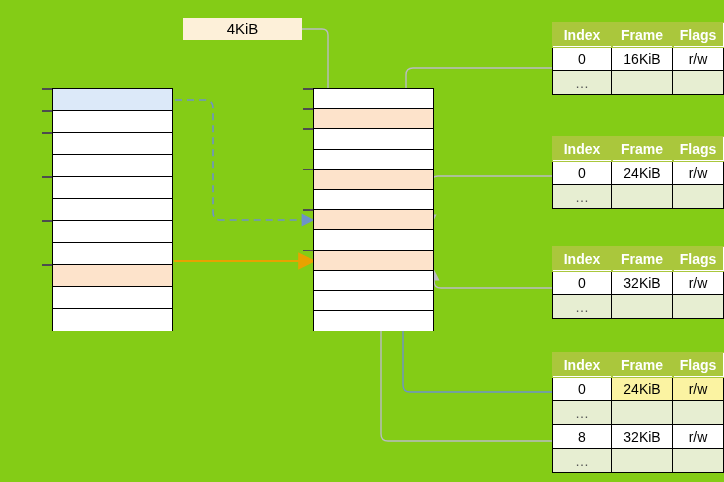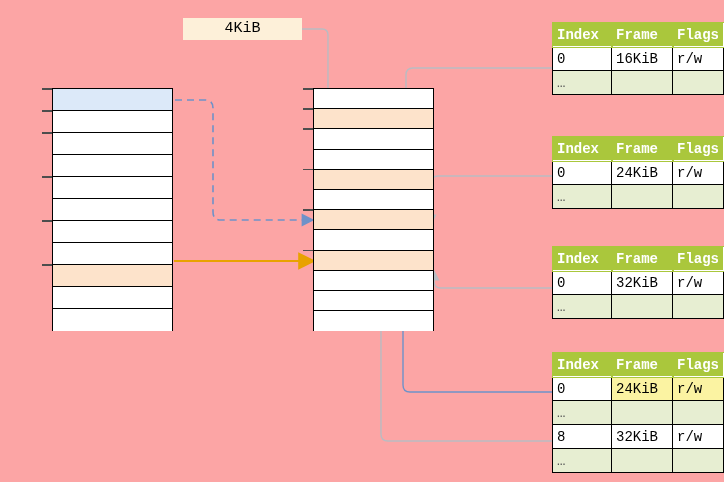--- a/index.html
+++ b/index.html
@@ -4,22 +4,22 @@
 <style>
   html, body {
     margin: 0;
     padding: 0;
     background: #000000;
   }
   #canvas {
     position: relative;
     width: 724px;
     height: 482px;
-    background: #fca5a5;
-    font-family: Liberation Mono, monospace;
+    background: #84cc16;
+    font-family: Liberation Sans, sans-serif;
     overflow: hidden;
   }
 
   
   .mem-col {
     position: absolute;
     border: 1.5px solid #000000;
     box-sizing: border-box;
   }
   .mem-row {
@@ -55,21 +55,21 @@
   .pt {
     position: absolute;
     border-collapse: collapse;
     table-layout: fixed;
     background: #ffffff;
     font-size: 14px;
   }
   .pt th, .pt td {
     border: 1px solid #000000;
     padding: 1px 4px;
-    text-align: left;
+    text-align: center;
     font-weight: normal;
     height: 24px;
     box-sizing: border-box;
     color: #000000;
   }
   .pt th {
     background: #aac73c;
     color: #ffffff;
     font-weight: bold;
     border-color: #ffffff;

